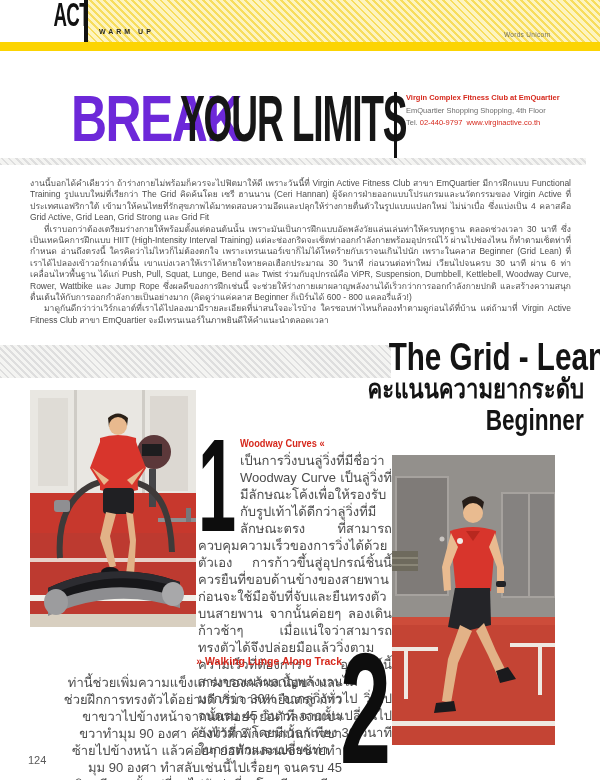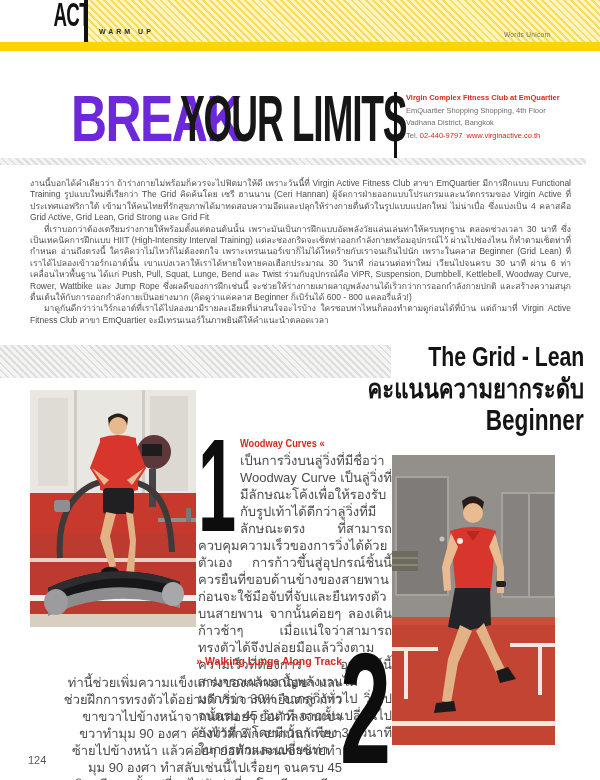--- a/index.html
+++ b/index.html
@@ -43,21 +43,21 @@
   #hatch-under-headline { left:0; top:158px; width:586px; height:7px; }
 
   
   #intro { left:30px; top:178px; width:541px; font-size:8.5px; line-height:11.4px;
            color:#4c4c4c; text-align:justify; }
   #intro p.ind { text-indent:14px; }
 
   
   #mid-hatch { left:0; top:345px; width:391px; height:33px; }
   #program-heading { left:320px; top:340px; width:264px; text-align:right; color:#141414; }
-  #program-heading .l1 { font-size:28px; font-weight:bold; line-height:34px; }
+  #program-heading .l1 { font-size:39px; font-weight:bold; line-height:34px; }
   #program-heading .l1 .cond-r { transform:scaleX(0.76); }
   #program-heading .l2 { font-size:27px; font-weight:bold; line-height:31px; }
   #program-heading .l2 .cond-r { transform:scaleX(0.82); }
   #program-heading .l3 { font-size:29px; font-weight:bold; line-height:31px; }
   #program-heading .l3 .cond-r { transform:scaleX(0.78); }
 
   
   #photo-treadmill { left:30px; top:390px; width:166px; height:237px; }
   #photo-lunge { left:392px; top:455px; width:163px; height:290px; }
   #photo-treadmill svg, #photo-lunge svg { display:block; width:100%; height:100%; }
@@ -100,21 +100,20 @@
     <span class="cond">BREAK</span>
   </div>
   <div class="abs headline" id="headline-rest">
     <span class="cond">YOUR LIMITS</span>
   </div>
 
   <div class="abs" id="venue-rule"></div>
   <div class="abs" id="venue">
     <div class="v-name">Virgin Complex Fitness Club at EmQuartier</div>
     <div>EmQuartier Shopping Shopping, 4th Floor</div>
-    <div>Vadhana District, Bangkok</div>
     <div><span>Tel. </span><span class="v-red">02-440-9797</span><span>&nbsp;&nbsp;</span><span class="v-red">www.virginactive.co.th</span></div>
   </div>
   <div class="abs gray-hatch" id="hatch-under-headline"></div>
 
   <div class="abs" id="intro">
     <p>งานนี้บอกได้คำเดียวว่า ถ้าร่างกายไม่พร้อมก็ควรจะไปฟิตมาให้ดี เพราะวันนี้ที่ Virgin Active Fitness Club สาขา EmQuartier มีการฝึกแบบ Functional Training รูปแบบใหม่ที่เรียกว่า The Grid คิดค้นโดย เซรี ฮานนาน (Ceri Hannan) ผู้จัดการฝ่ายออกแบบโปรแกรมและนวัตกรรมของ Virgin Active ที่ประเทศแอฟริกาใต้ เข้ามาให้คนไทยที่รักสุขภาพได้มาทดสอบความอึดและปลุกให้ร่างกายตื่นตัวในรูปแบบแปลกใหม่ ไม่น่าเบื่อ ซึ่งแบ่งเป็น 4 คลาสคือ Grid Active, Grid Lean, Grid Strong และ Grid Fit</p>
     <p class="ind">ที่เราบอกว่าต้องเตรียมร่างกายให้พร้อมตั้งแต่ตอนต้นนั้น เพราะมันเป็นการฝึกแบบอัดพลังวัยแล่นเล่นท่าให้ครบทุกฐาน ตลอดช่วงเวลา 30 นาที ซึ่งเป็นเทคนิคการฝึกแบบ HIIT (High-Intensity Interval Training) แต่ละช่องกริดจะเซ็ตท่าออกกำลังกายพร้อมอุปกรณ์ไว้ ผ่านไปช่องไหน ก็ทำตามเซ็ตท่าที่กำหนด อ่านถึงตรงนี้ ใครคิดว่าไม่ไหวก็ไม่ต้องตกใจ เพราะเทรนเนอร์เขาก็ไม่ได้โหดร้ายกับเราจนเกินไปนัก เพราะในคลาส Beginner (Grid Lean) ที่เราได้ไปลองเข้าวอร์กเอาต์นั้น เขาแบ่งเวลาให้เราได้หายใจหายคอเฮือกประมาณ 30 วินาที ก่อนวนต่อท่าใหม่ เวียนไปจนครบ 30 นาที ผ่าน 6 ท่าเคลื่อนไหวพื้นฐาน ได้แก่ Push, Pull, Squat, Lunge, Bend และ Twist ร่วมกับอุปกรณ์คือ ViPR, Suspension, Dumbbell, Kettlebell, Woodway Curve, Rower, Wattbike และ Jump Rope ซึ่งผลดีของการฝึกเช่นนี้ จะช่วยให้ร่างกายเผาผลาญพลังงานได้เร็วกว่าการออกกำลังกายปกติ และสร้างความสนุกตื่นเต้นให้กับการออกกำลังกายเป็นอย่างมาก (คิดดูว่าแค่คลาส Beginner ก็เบิร์นได้ 600 - 800 แคลอรี่แล้ว!)</p>
     <p class="ind">มาดูกันดีกว่าว่าเวิร์กเอาต์ที่เราได้ไปลองมามีรายละเอียดที่น่าสนใจอะไรบ้าง ใครชอบท่าไหนก็ลองทำตามดูก่อนได้ที่บ้าน แต่ถ้ามาที่ Virgin Active Fitness Club สาขา EmQuartier จะมีเทรนเนอร์ในภาพยินดีให้คำแนะนำตลอดเวลา</p>
   </div>
 

